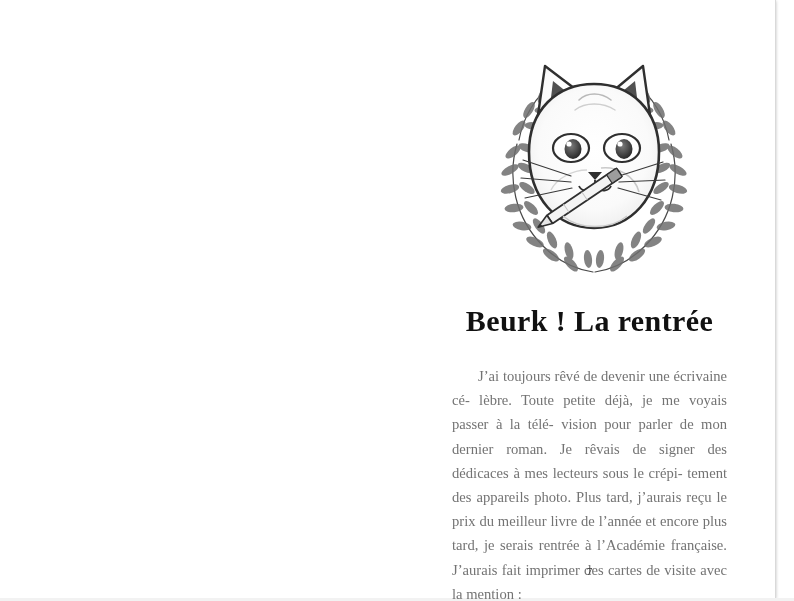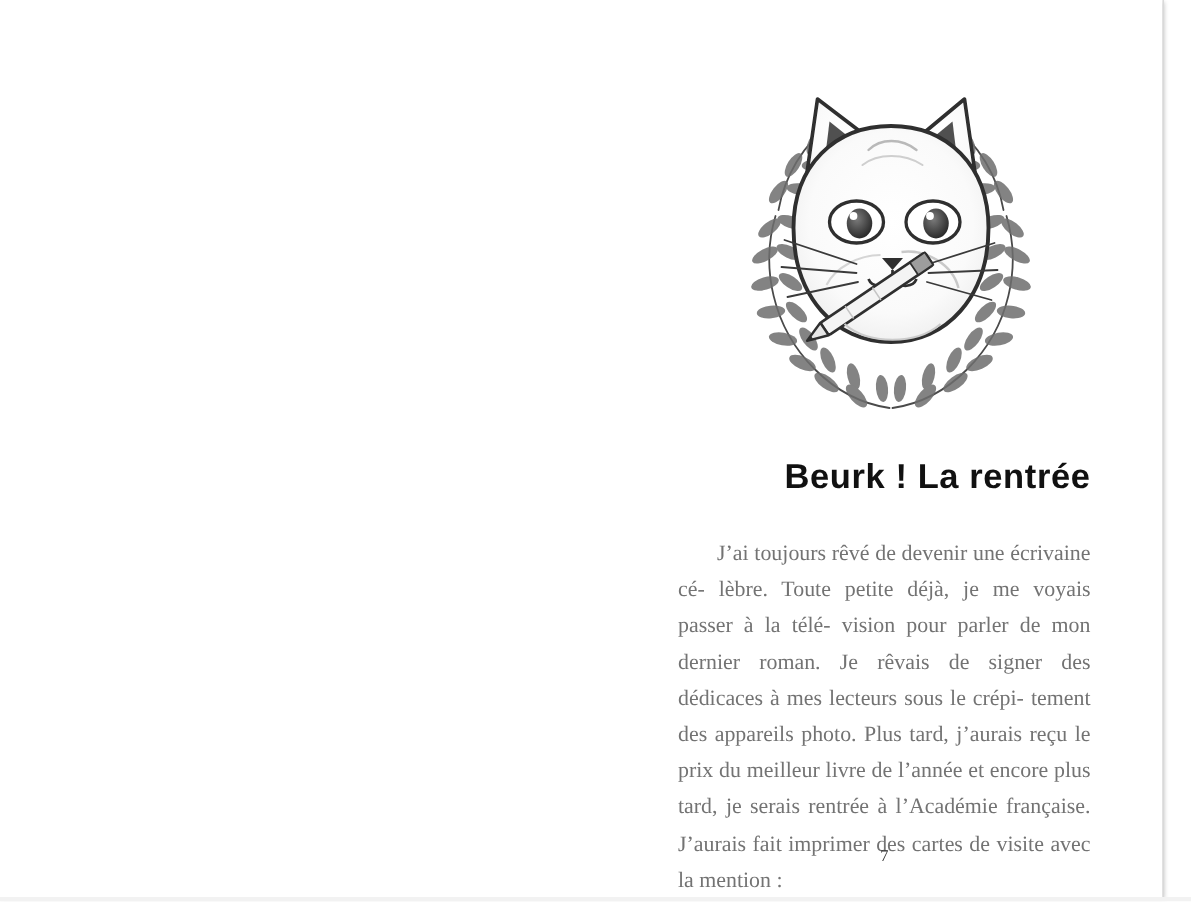--- a/index.html
+++ b/index.html
@@ -64,24 +64,24 @@
     left: 4px;
   }
   .illustration svg {
     display: block;
     width: 222px;
     height: 228px;
   }
 
   
   .chapter-title {
-    text-align: right;
-    font-family: Liberation Sans, sans-serif;
+    text-align: center;
+    font-family: Liberation Serif, serif;
     font-weight: bold;
-    font-size: 23px;
+    font-size: 30px;
     letter-spacing: 0.4px;
     color: #111111;
     margin-top: 28px;
     margin-bottom: 0;
     white-space: nowrap;
   }
 
   
   .body-text {
     margin-top: 26px;

